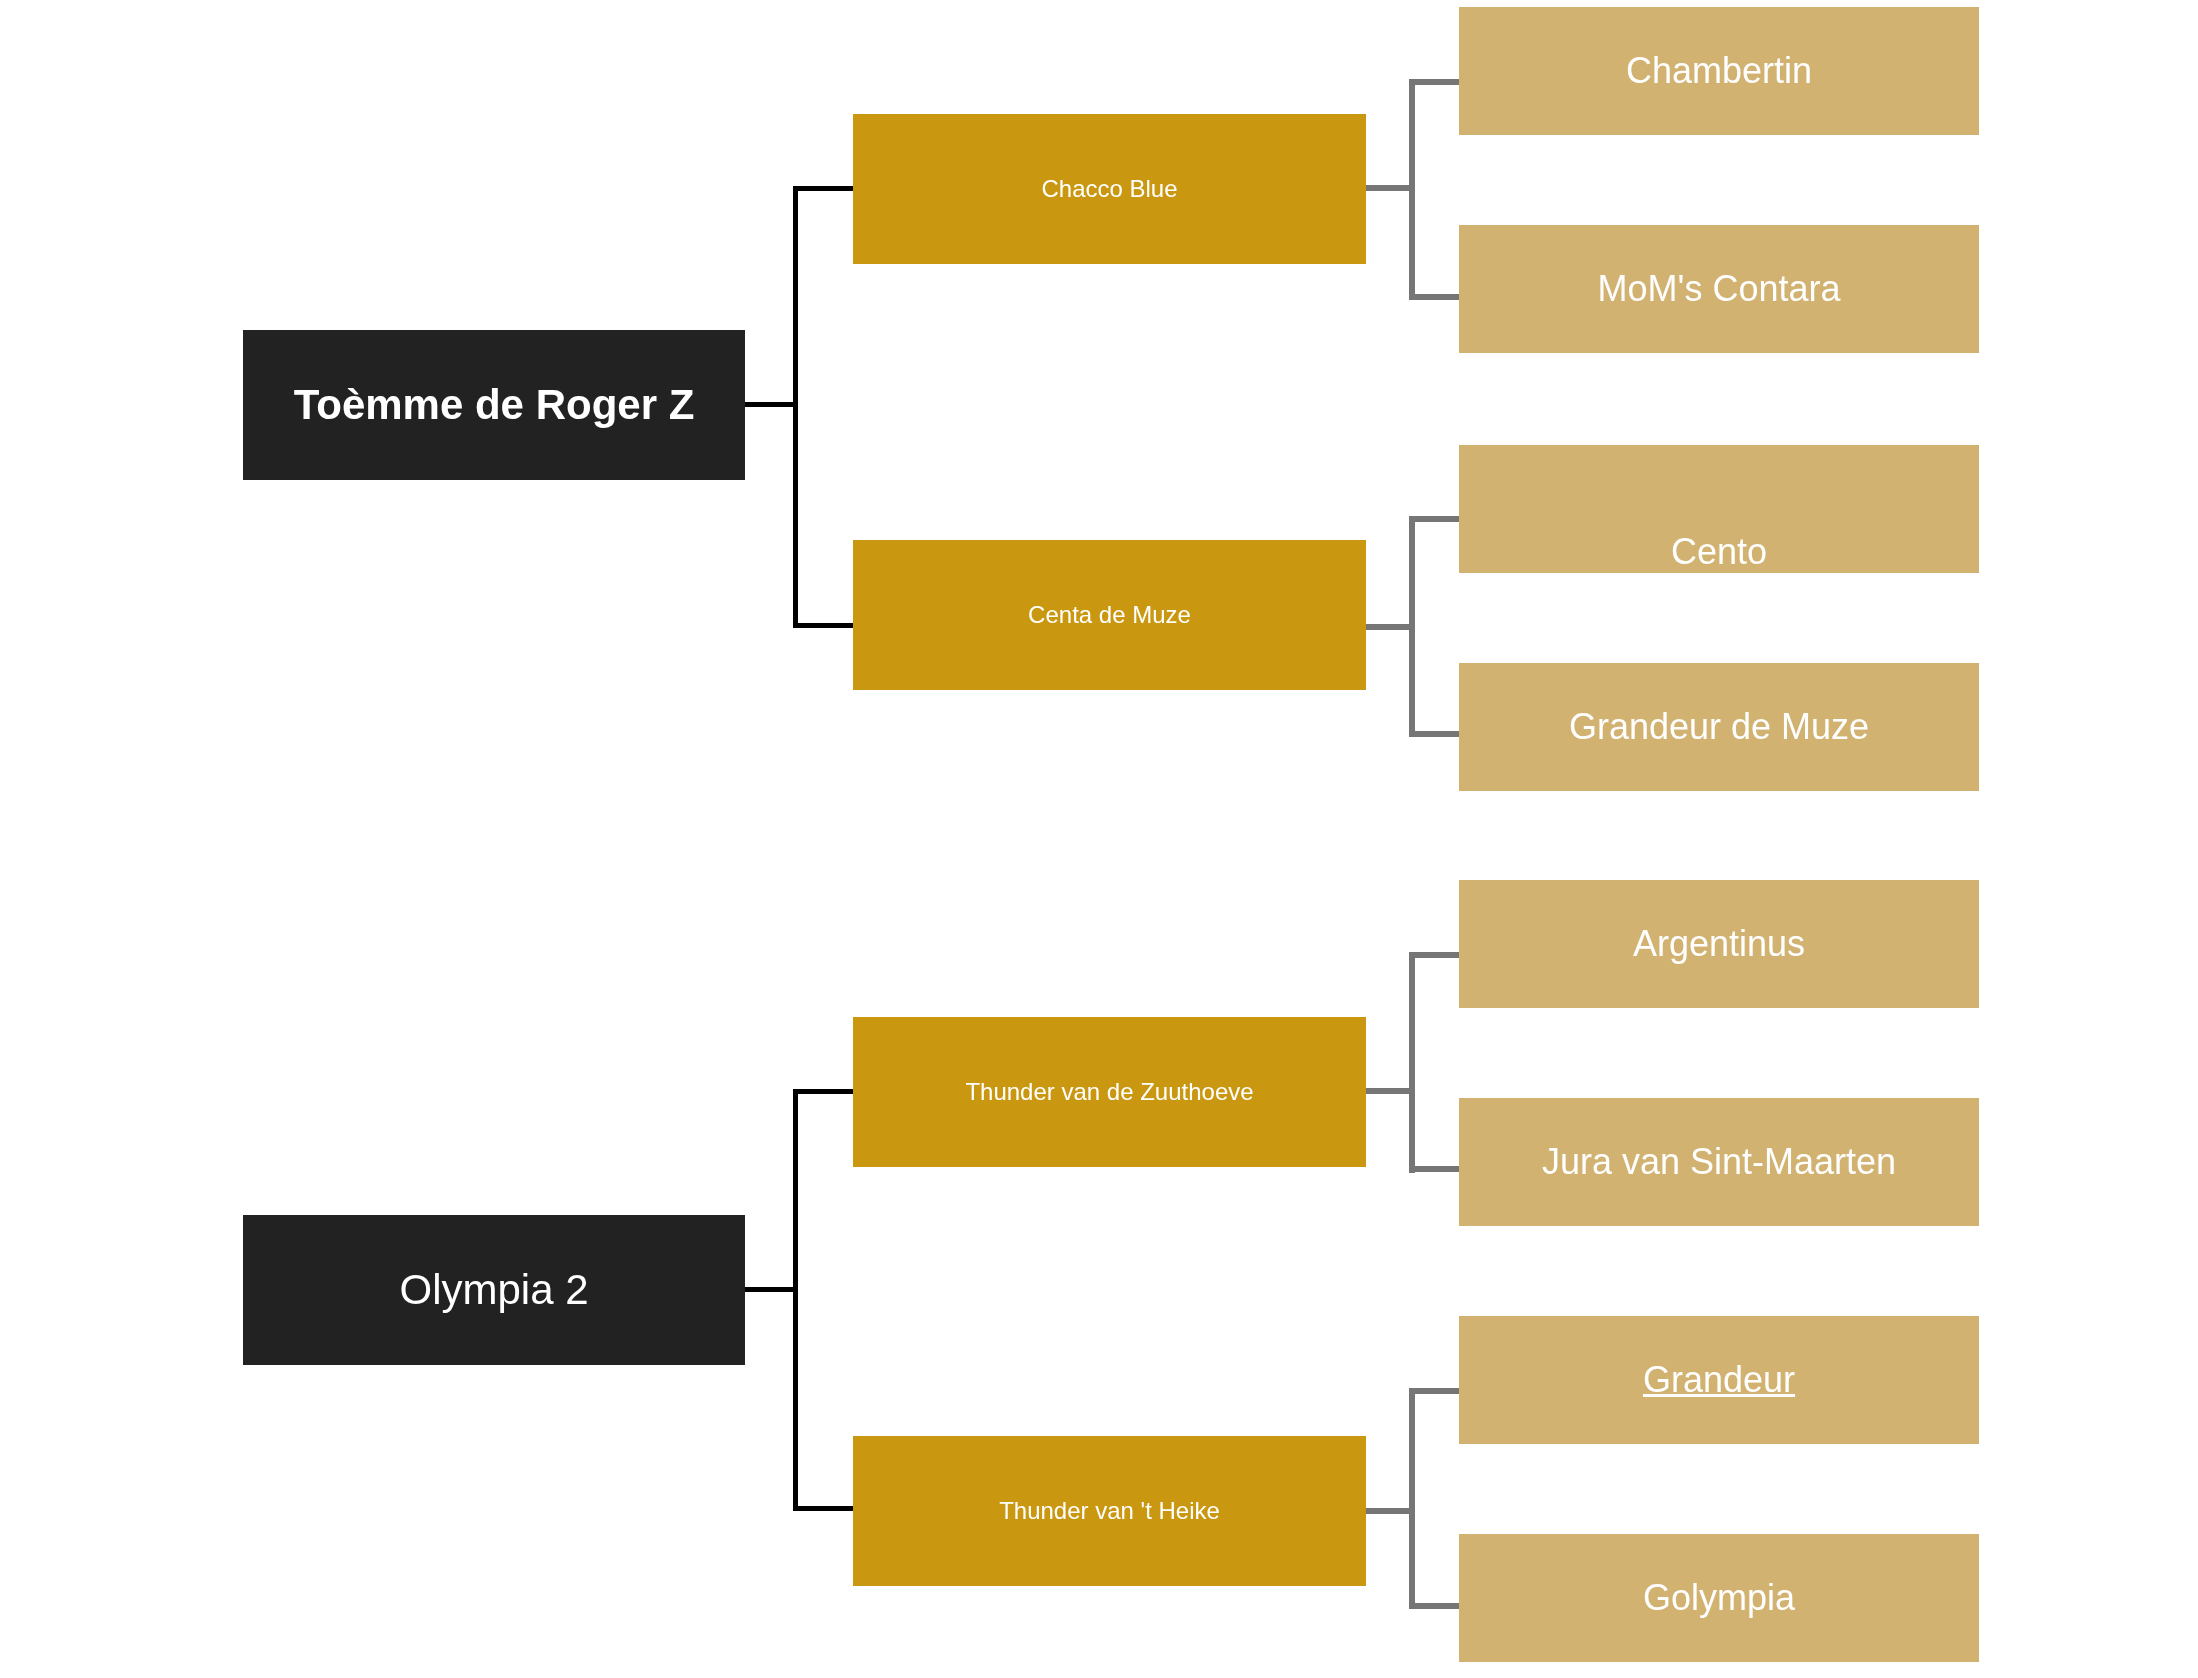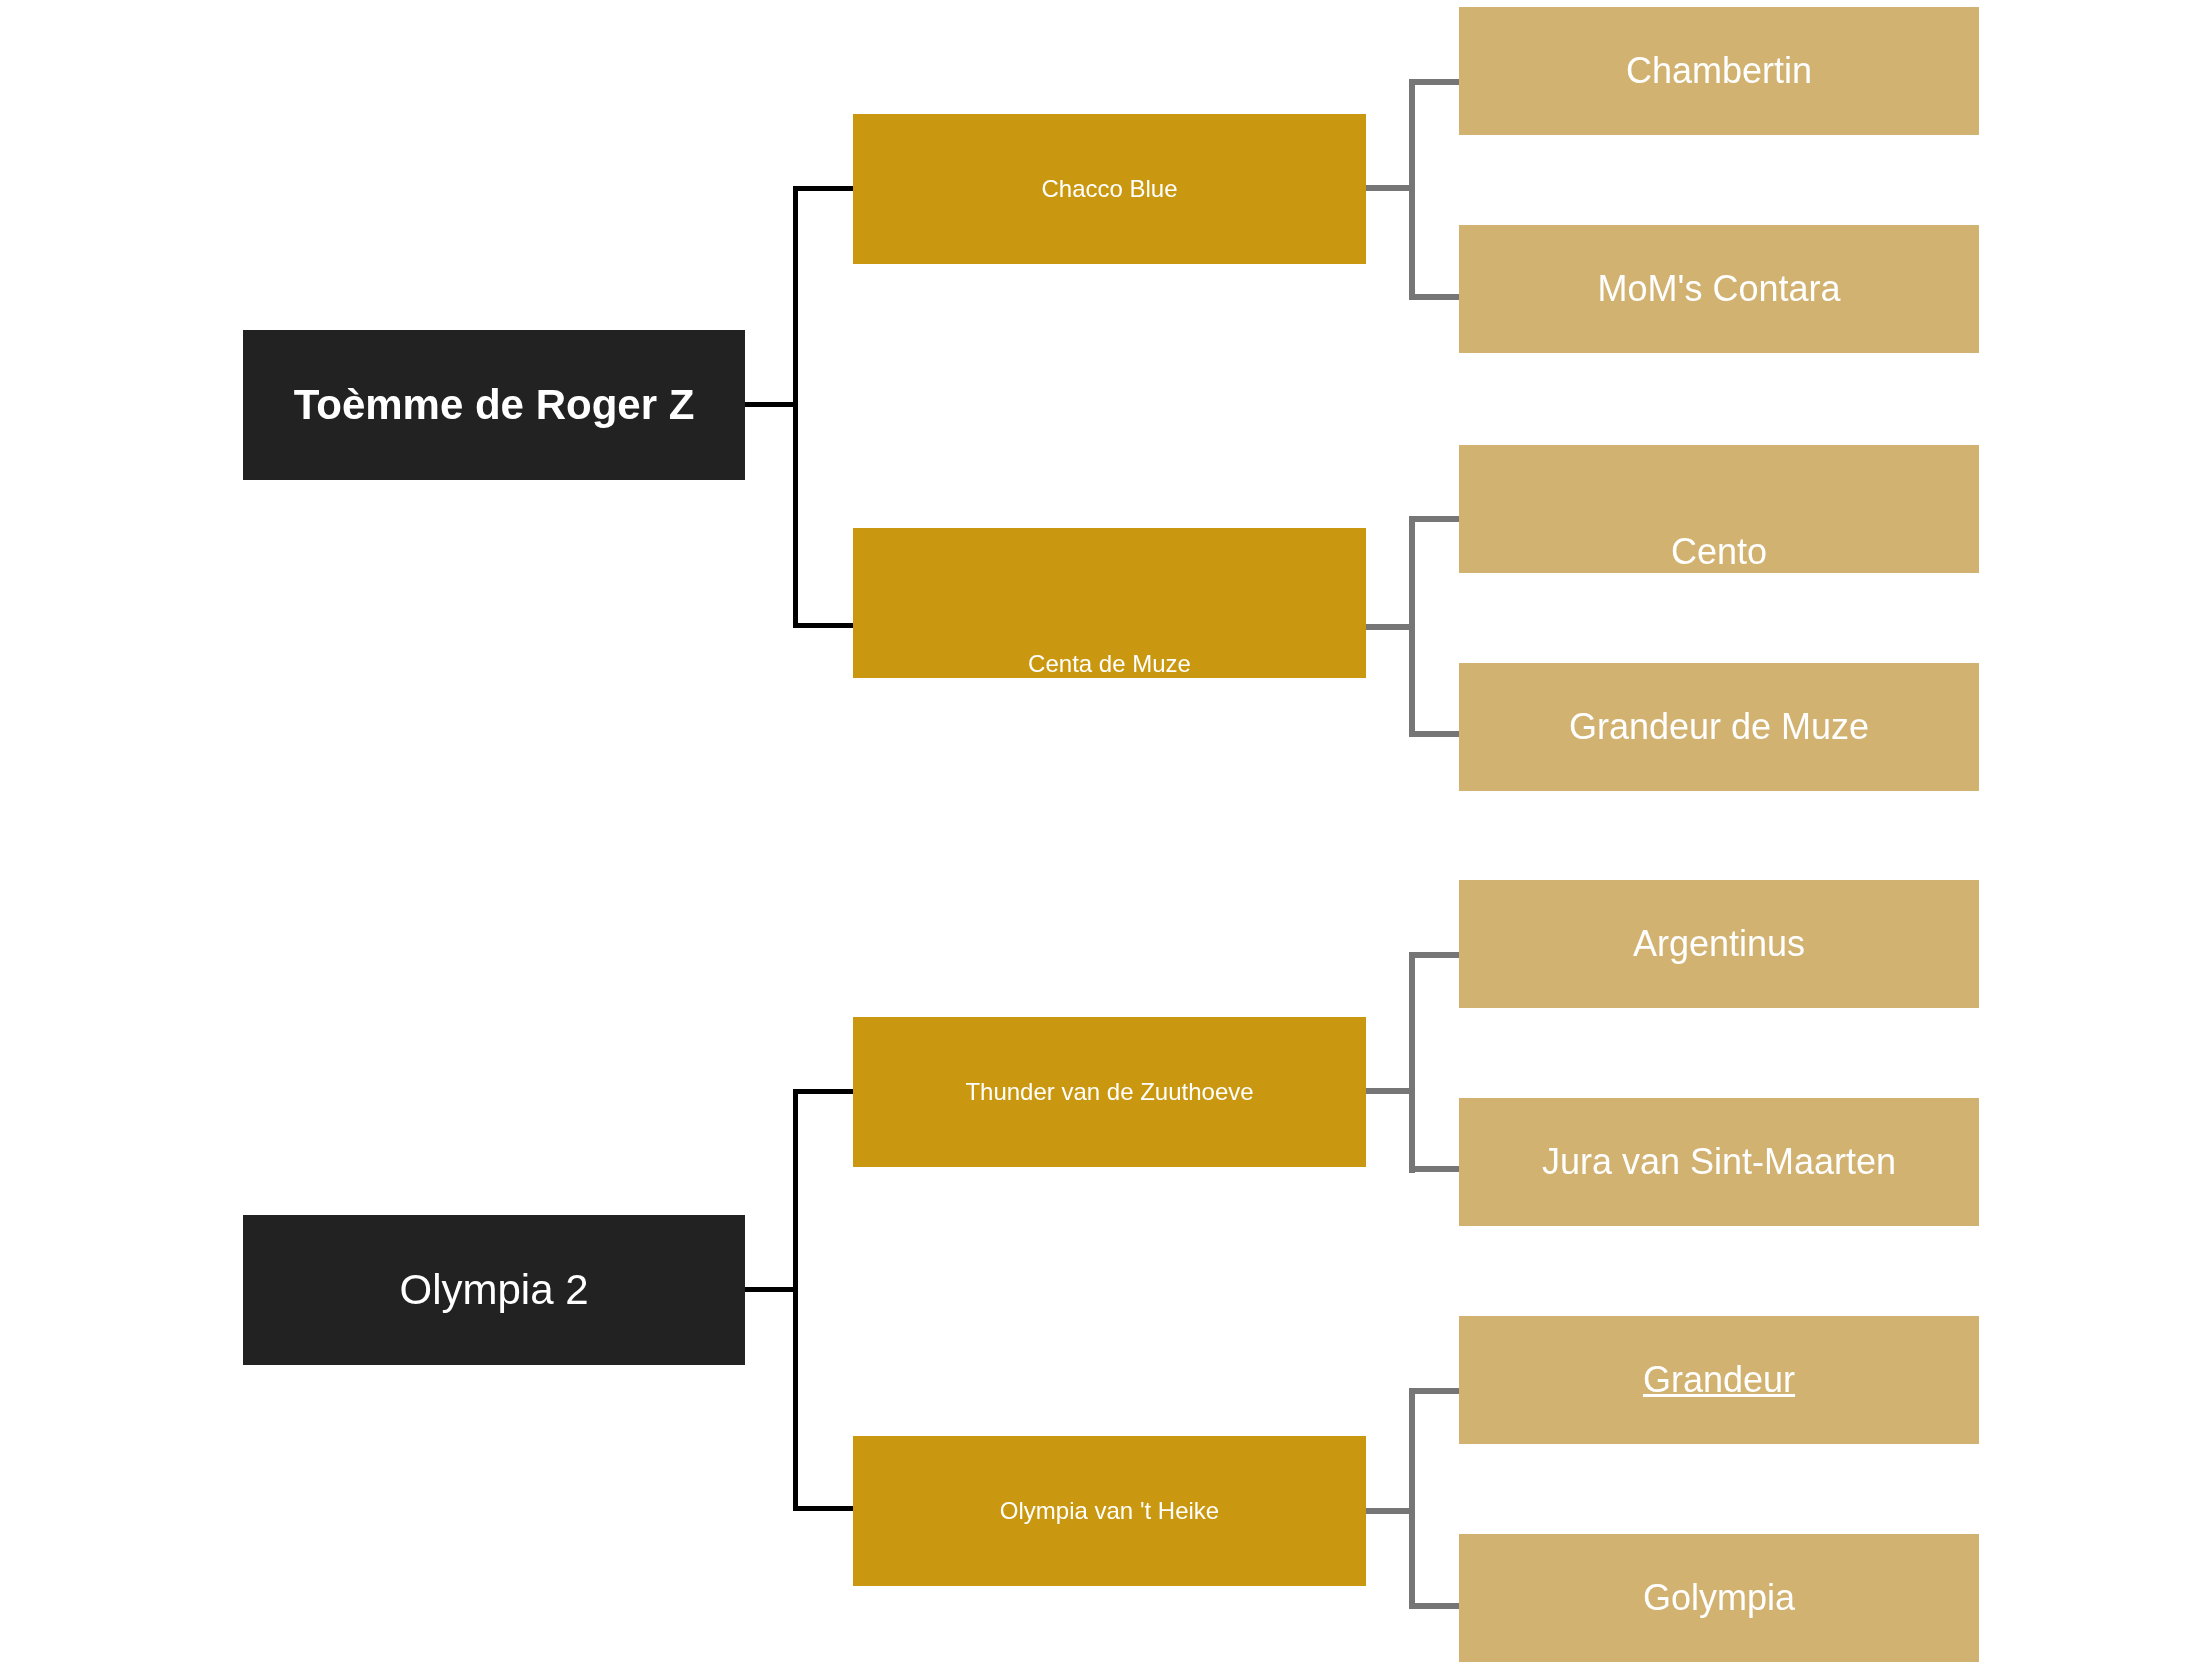--- a/index.html
+++ b/index.html
@@ -45,21 +45,21 @@
   
   .node.gold {
     left: 853px;
     width: 513px;
     height: 150px;
     background: #CA9810;
     font-size: 24px;
     padding: 0 3.6px;
   }
   .node.gold.g1 { top: 114px; }
-  .node.gold.g2 { top: 528px; align-items: flex-end; }
+  .node.gold.g2 { top: 540px; }
   .node.gold.g3 { top: 1017px; }
   .node.gold.g4 { top: 1436px; }
 
   
   .node.tan {
     left: 1459px;
     width: 520px;
     height: 128px;
     background: #D2B271;
     font-size: 36px;
@@ -148,21 +148,21 @@
   </div>
 
   <div class="node root r2">
     <span>Olympia 2</span>
   </div>
 
   <div class="node gold g3">
     <span>Thunder van de Zuuthoeve</span>
   </div>
   <div class="node gold g4">
-    <span>Olympia van 't Heike</span>
+    <span>Thunder van 't Heike</span>
   </div>
 
   <div class="node tan t5">
     <span>Argentinus</span>
   </div>
   <div class="node tan t6">
     <span>Jura van Sint-Maarten</span>
   </div>
   <div class="node tan t7">
     <span>Grandeur</span>

